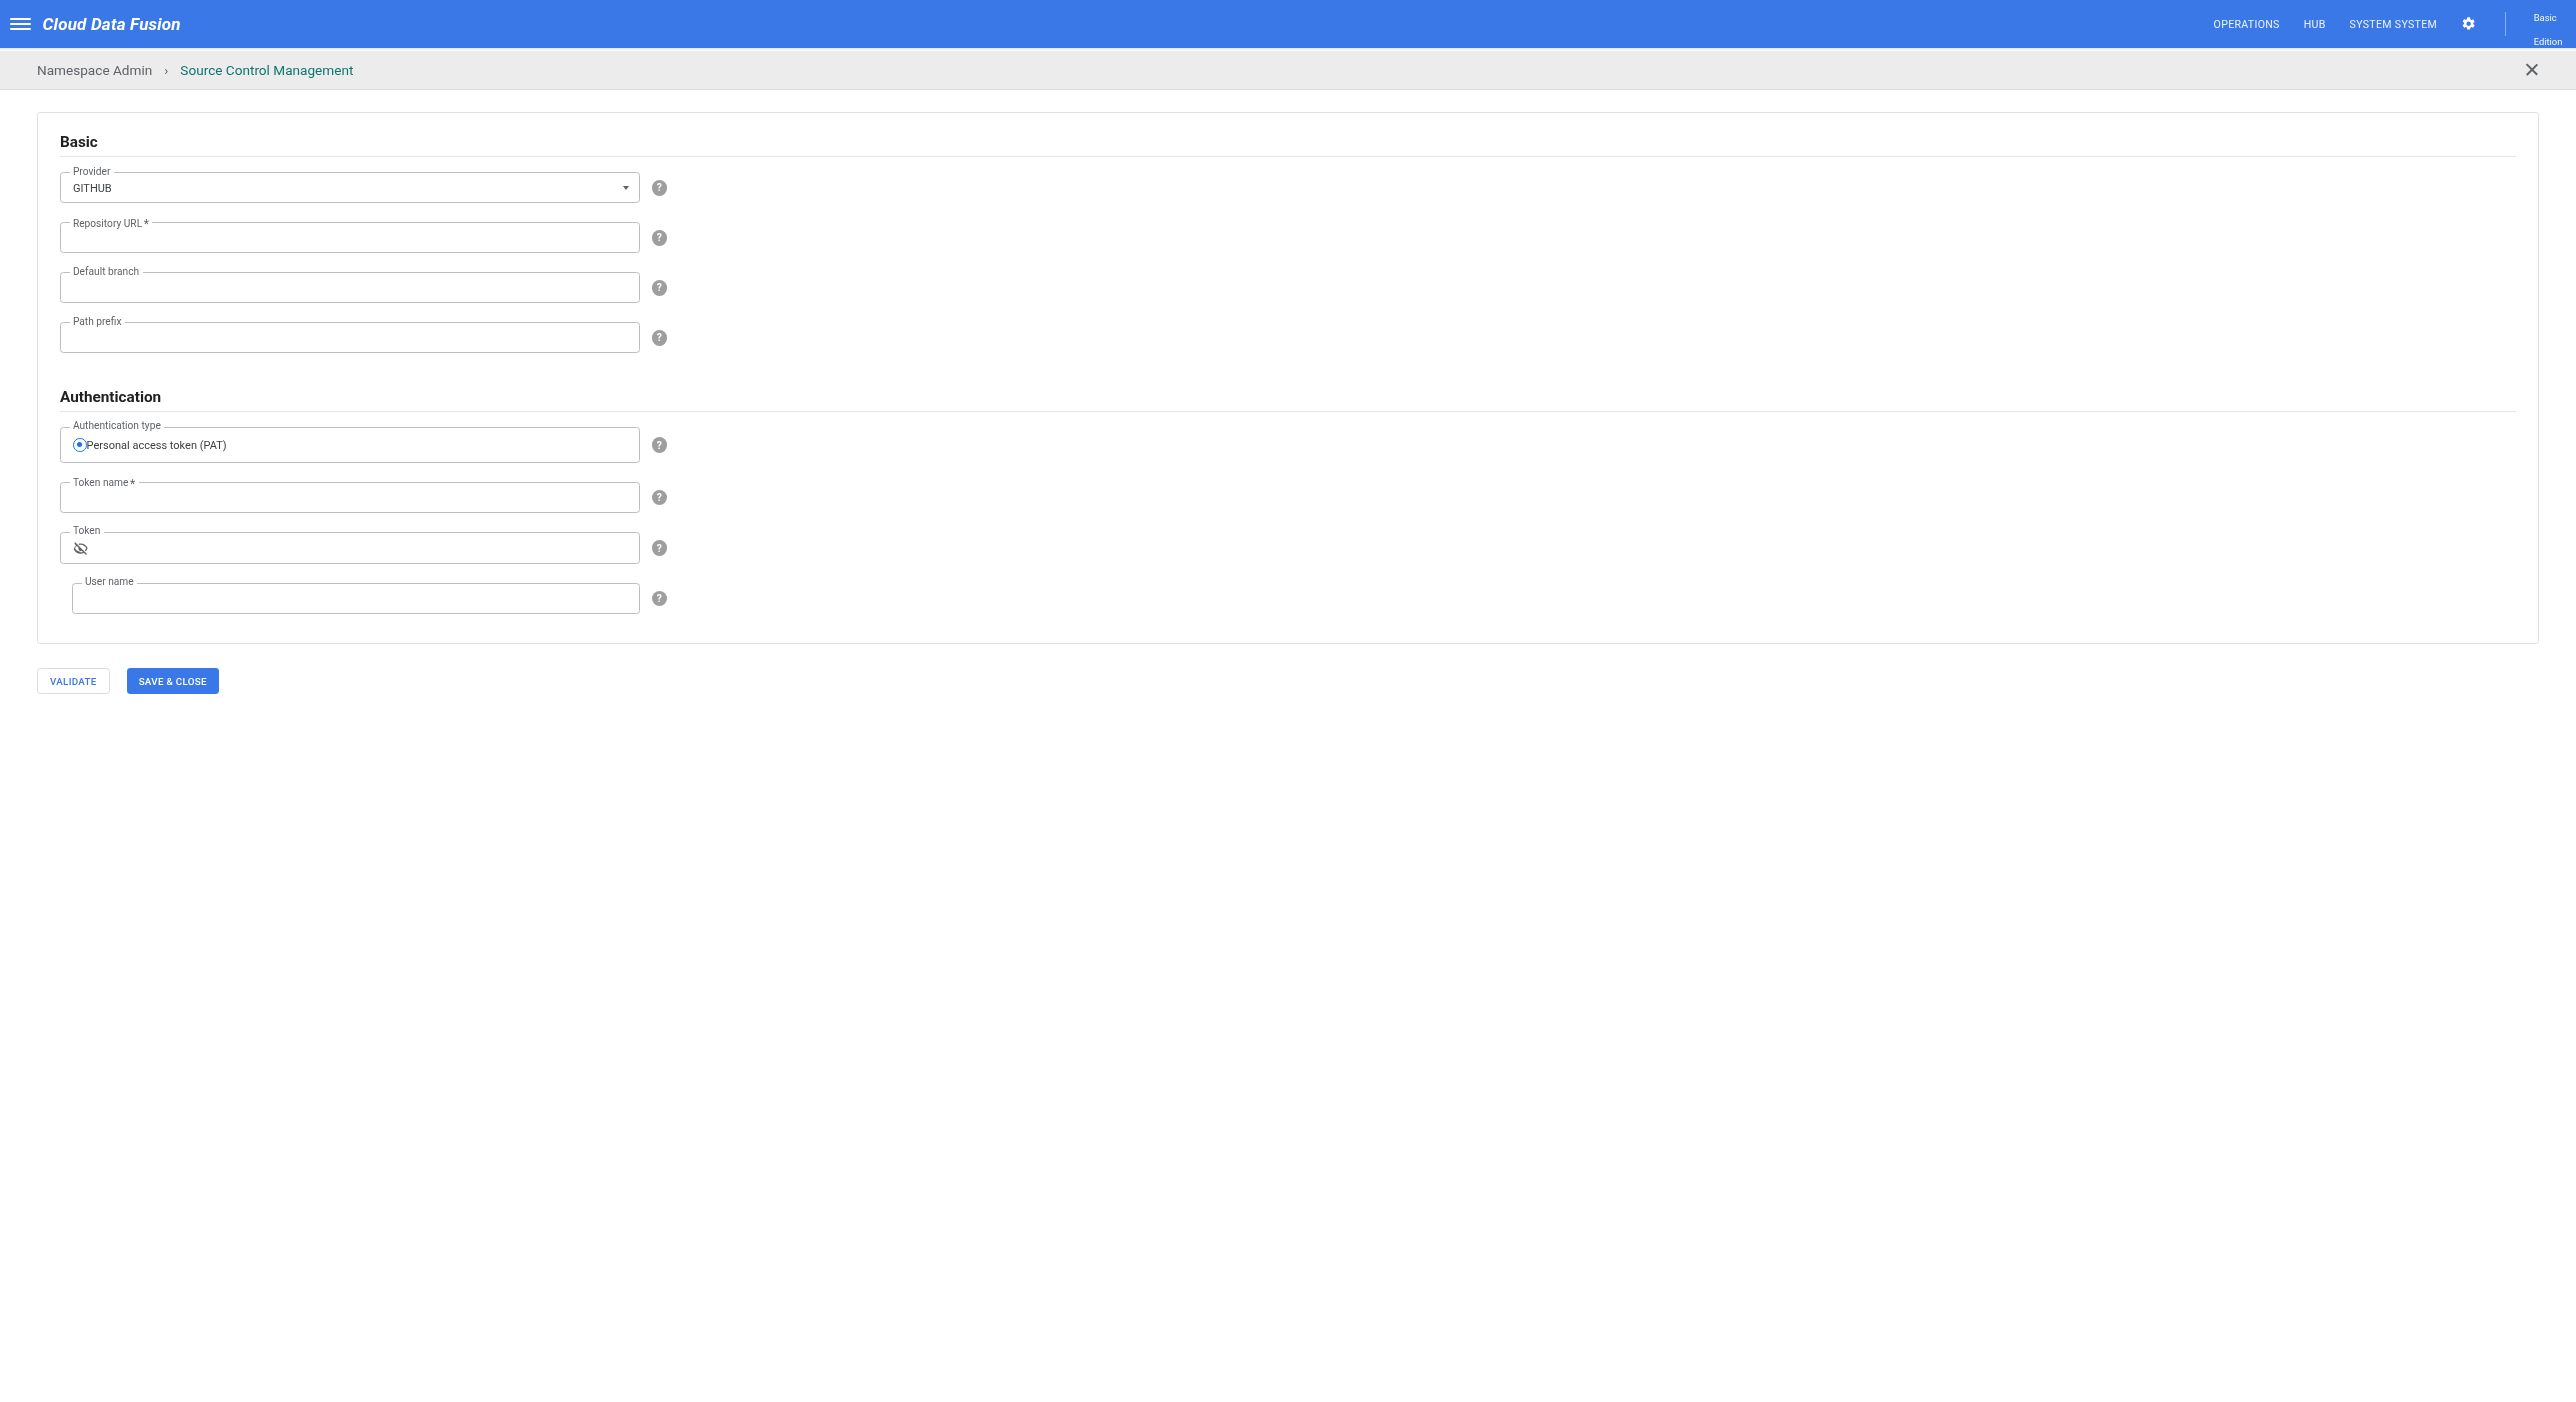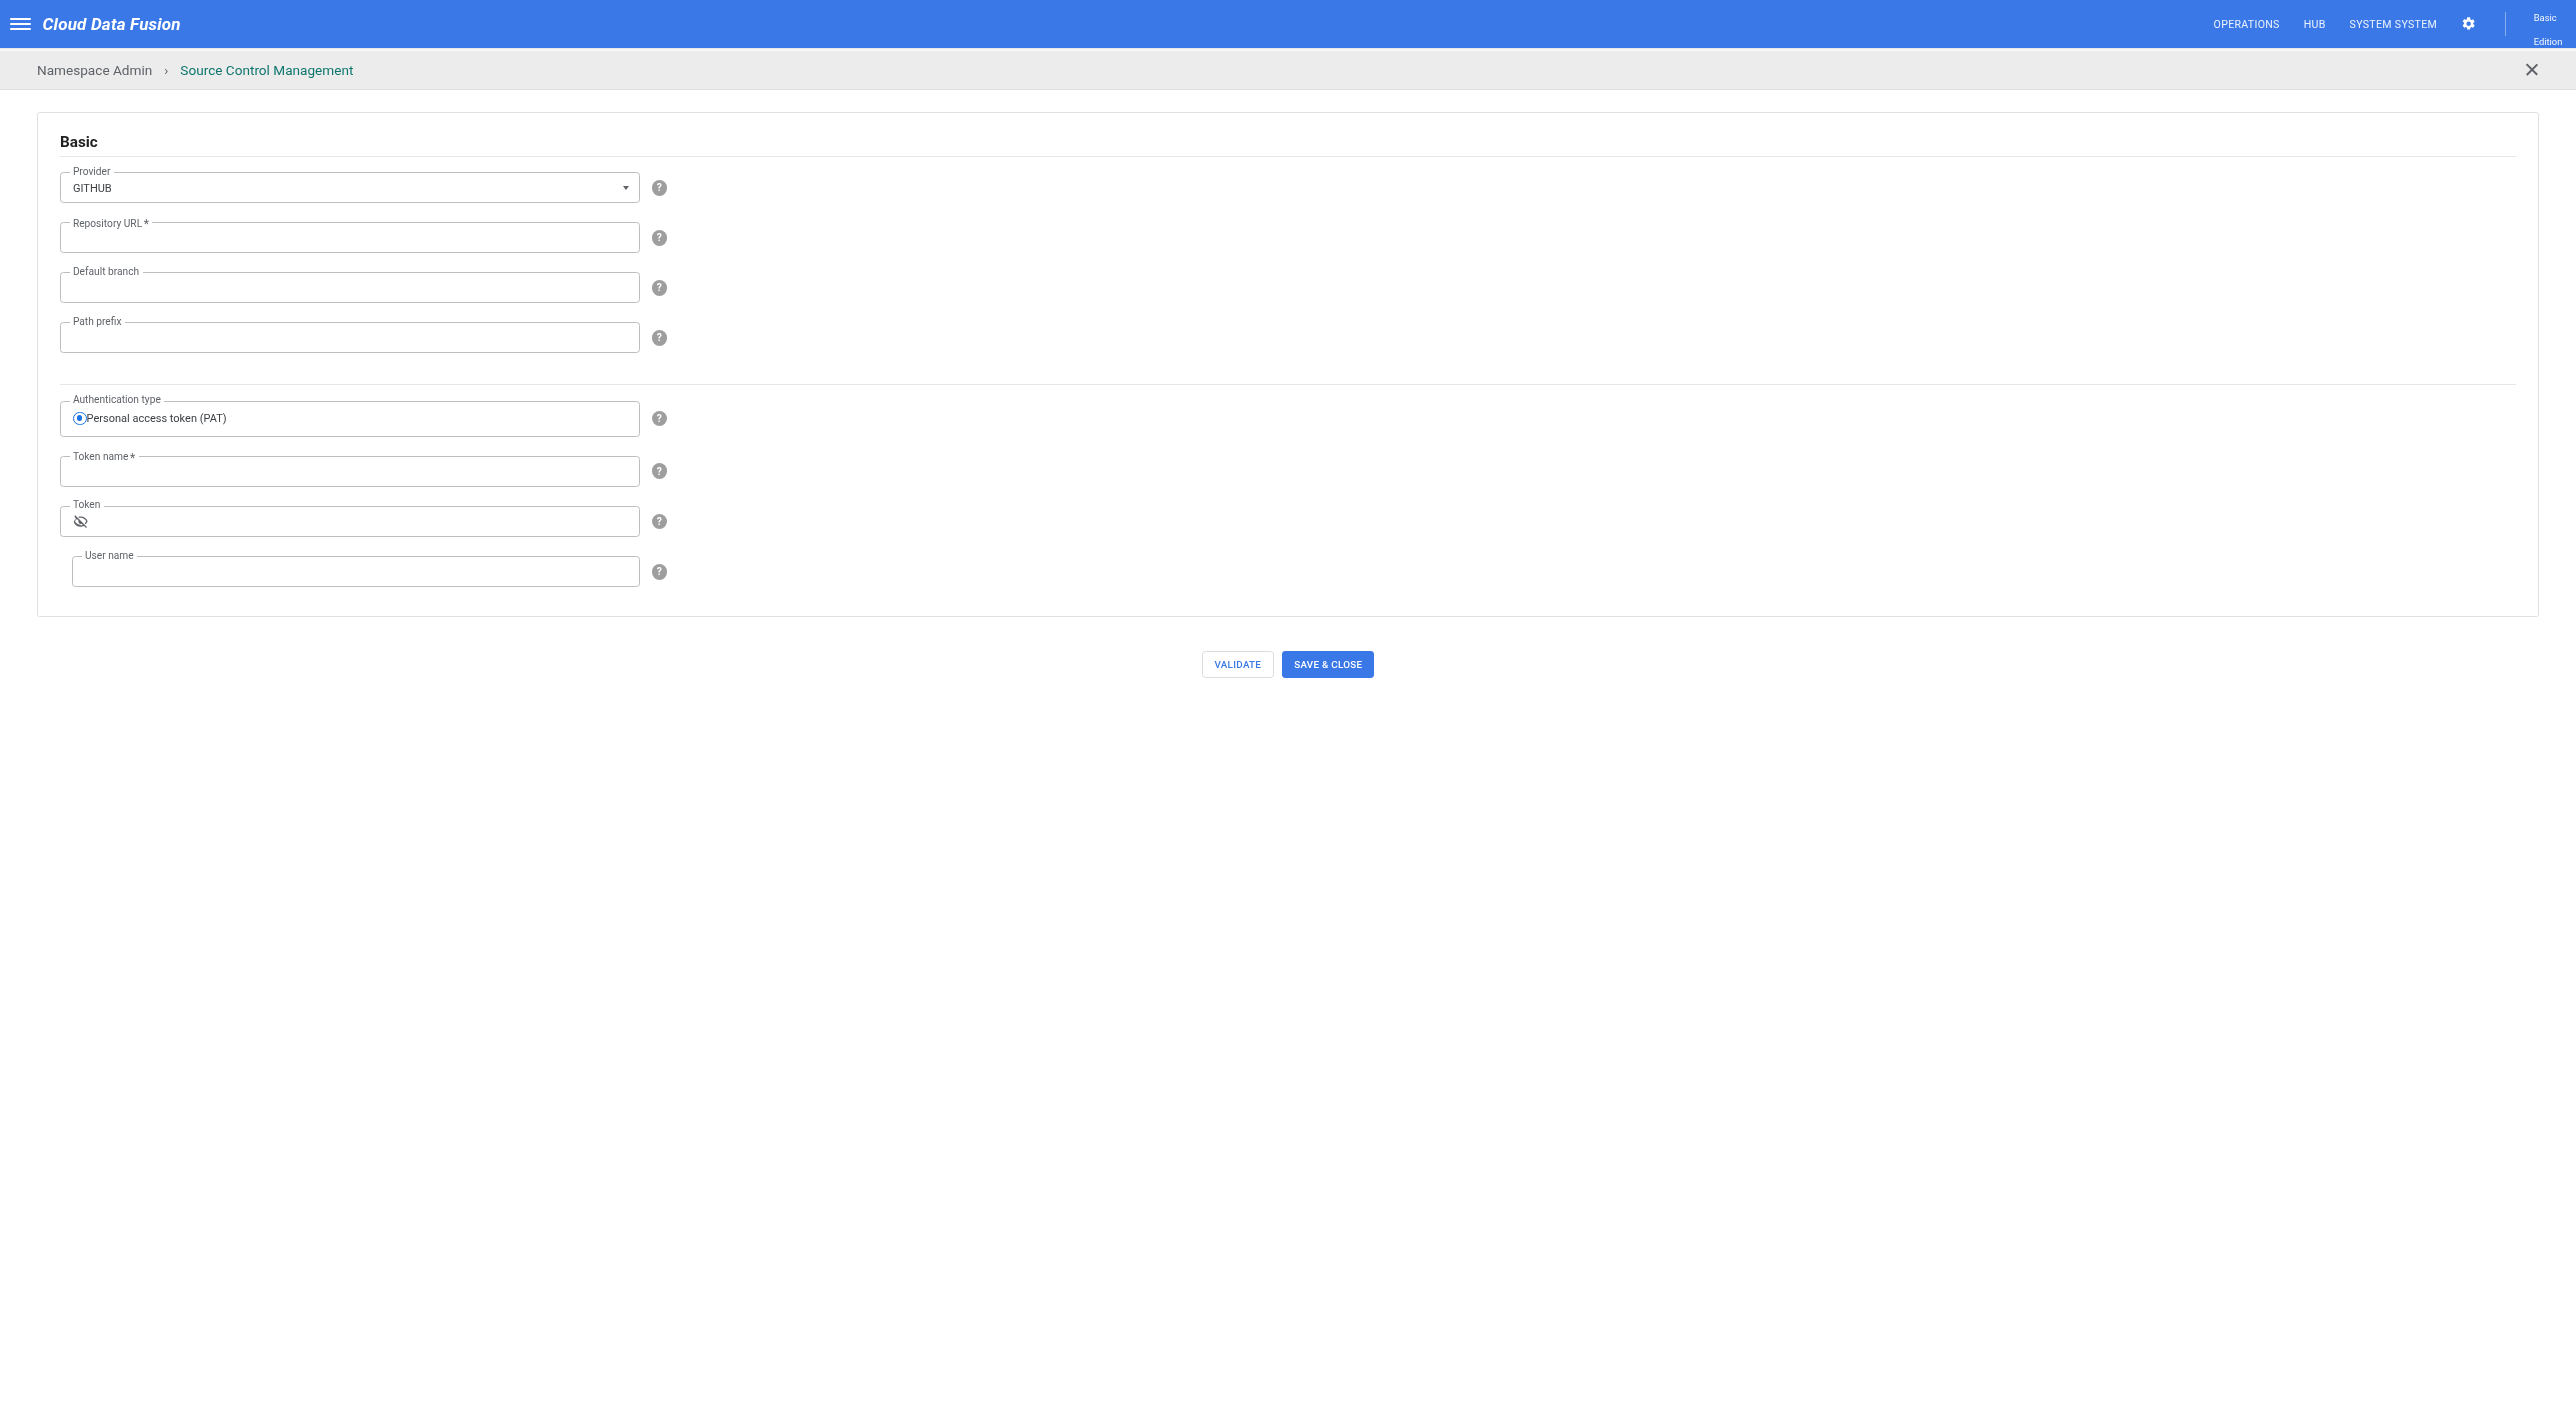--- a/index.html
+++ b/index.html
@@ -181,24 +181,23 @@
     flex-shrink: 0;
   }
   .radio::after {
     content: ""; position: absolute; left: 2.6px; top: 2.6px;
     width: 5.1px; height: 5.1px; border-radius: 50%; background: #1a73e8;
   }
   .radio-label { font-size: 11px; color: #3c4043; }
 
   
   .footer-actions {
-    margin-top: 34px;
-    display: flex;
-    gap: 8px;
-    justify-content: center;
+    margin-top: 24px;
+    display: flex;
+    gap: 17px;
   }
   .btn {
     font-size: 9.8px;
     font-weight: 500;
     letter-spacing: 0.3px;
     padding: 6.8px 12px;
     border-radius: 3.4px;
     cursor: pointer;
     border: none;
     font-family: inherit;
@@ -288,20 +287,21 @@
     <div class="field-row">
       <div class="outlined">
         <span class="legend">Path prefix</span>
         <input class="value" type="text" value="" style="">
       </div>
       <div class="help-icon">?</div>
     </div>
 
     <div class="section-gap"></div>
 
+    <div class="section-title">Authentication</div>
     <hr class="section-divider">
 
     <div class="field-row">
       <div class="outlined" style="padding-top:10.2px;padding-bottom:10.2px;">
         <span class="legend">Authentication type</span>
         <div class="radio-row">
           <span class="radio"></span>
           <span class="radio-label">Personal access token (PAT)</span>
         </div>
       </div>

